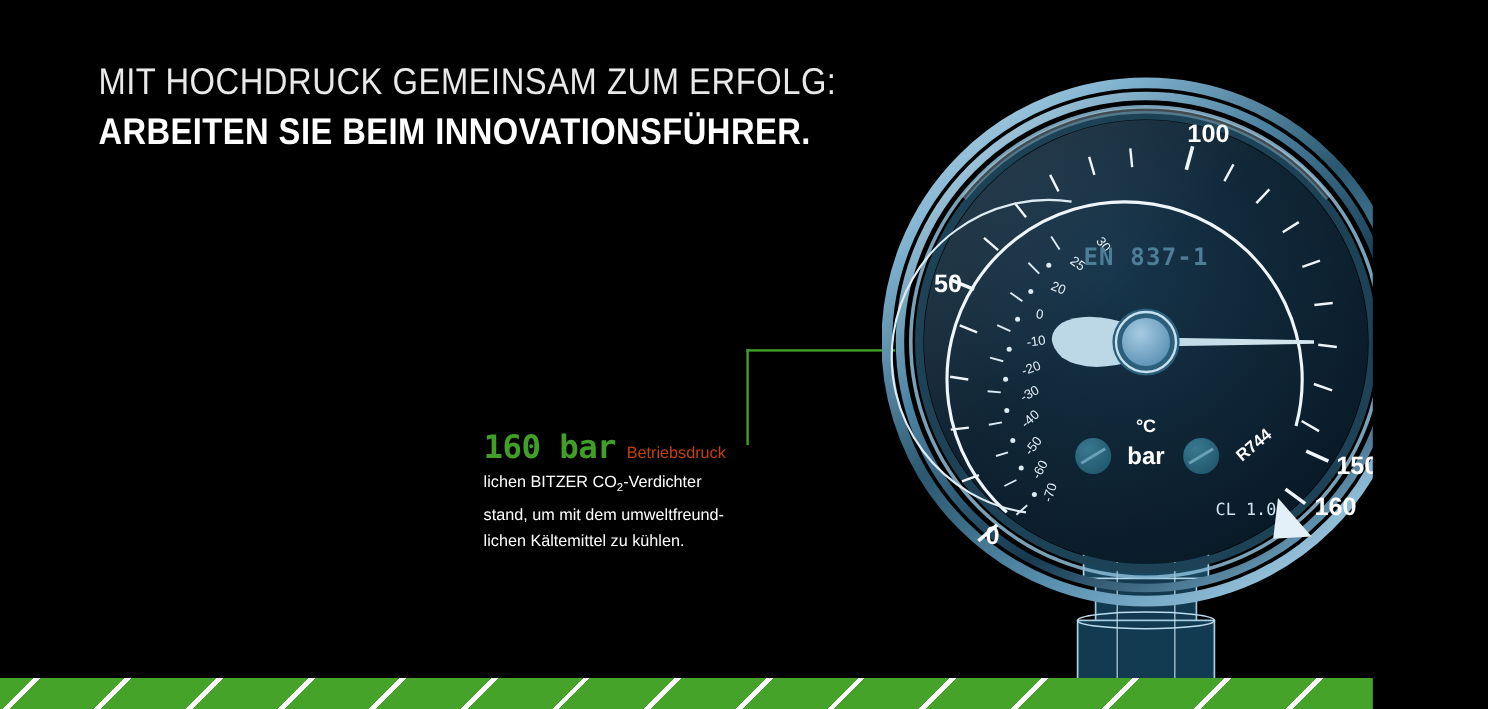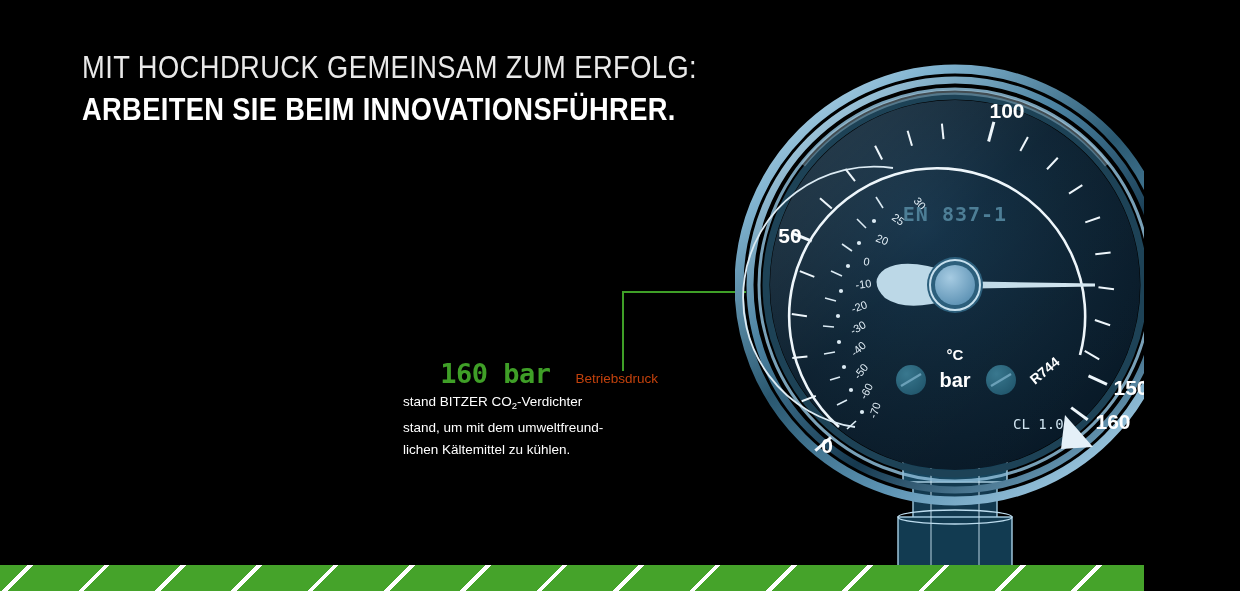--- a/index.html
+++ b/index.html
@@ -16,21 +16,21 @@
   .hl-2{font-family:"Liberation Sans Narrow","Liberation Sans",sans-serif;
         font-size:31px;letter-spacing:.4px;color:#ffffff;font-weight:700;
         line-height:44px;transform:scaleX(.88);transform-origin:left center;white-space:nowrap;}
 
   
   .leader{position:absolute;}
   .leader .h{position:absolute;left:622px;top:291px;width:124px;height:2px;background:#3f9f27;}
   .leader .v{position:absolute;left:622px;top:291px;width:2px;height:80px;background:#3f9f27;}
 
   .callout{position:absolute;left:403px;top:360px;width:255px;}
-  .co-head{display:flex;align-items:baseline;gap:25px;margin-bottom:4px;justify-content:flex-end;}
+  .co-head{display:flex;align-items:baseline;gap:9px;margin-bottom:4px;}
   .co-big{font-family:"DejaVu Sans Mono","Liberation Mono",monospace;
           font-size:27px;font-weight:700;color:#3f9f27;letter-spacing:-.5px;line-height:1;}
   .co-sm{font-size:13.5px;color:#c2410c;line-height:1;}
   .co-body{font-size:13.5px;color:#ffffff;line-height:22px;}
   .co-body span{white-space:nowrap;display:block;}
   sub{font-size:9.5px;vertical-align:-3px;}
 
   
   .gauge-wrap{position:absolute;left:735px;top:55px;width:440px;height:520px;}
   .gauge-wrap svg{display:block;}
@@ -57,21 +57,21 @@
     <div class="h"></div>
     <div class="v"></div>
   </div>
 
   <div class="callout">
     <div class="co-head">
       <span class="co-big">160 bar</span>
       <span class="co-sm">Betriebsdruck</span>
     </div>
     <div class="co-body">
-      <span><em style="font-style:normal">stand BITZER CO</em><sub>2</sub><em style="font-style:normal">-Verdichter</em></span>
+      <span><em style="font-style:normal">lichen BITZER CO</em><sub>2</sub><em style="font-style:normal">-Verdichter</em></span>
       <span>stand, um mit dem umweltfreund-</span>
       <span>lichen Kältemittel zu kühlen.</span>
     </div>
   </div>
 
   <div class="gauge-wrap">
     <svg width="440" height="520" viewBox="0 0 440 520">
       <defs>
         <radialGradient id="faceGrad" cx="42%" cy="34%" r="78%">
           <stop offset="0%" stop-color="#123148"></stop>

